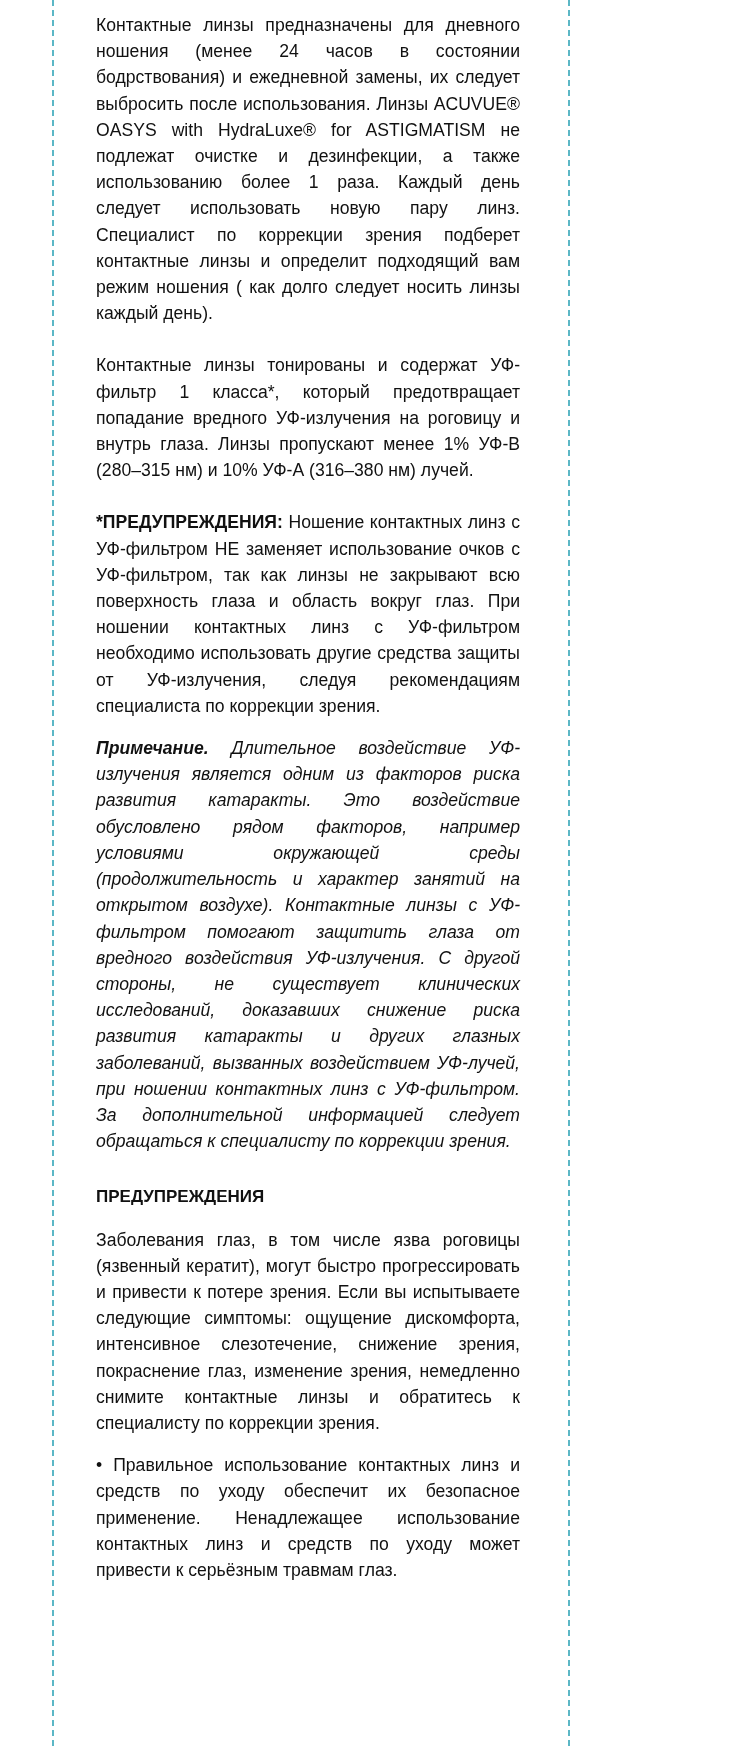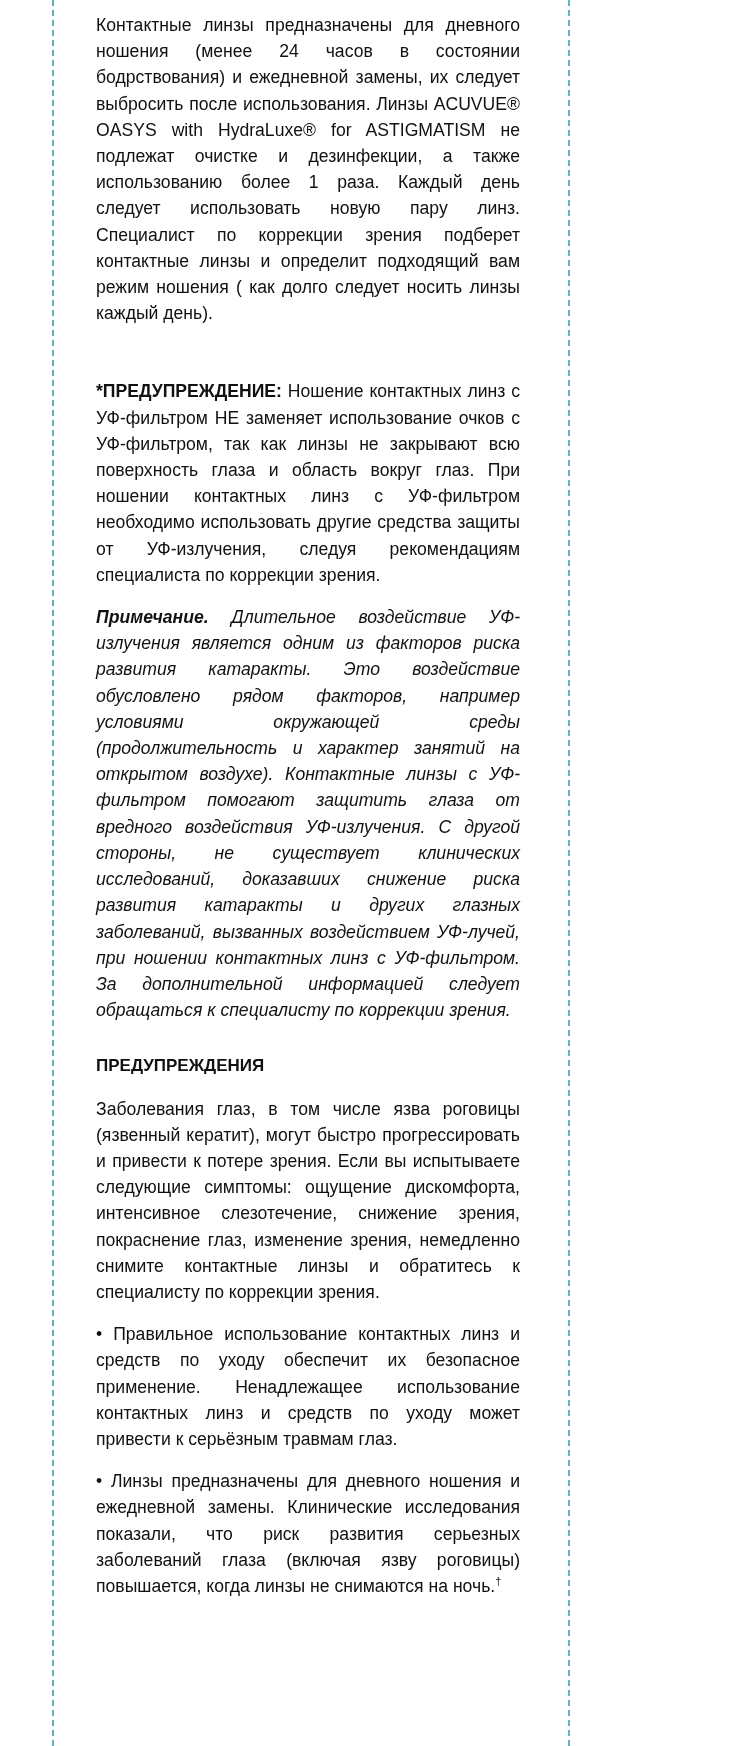--- a/index.html
+++ b/index.html
@@ -77,32 +77,32 @@
 
   <div class="rule left"></div>
   <div class="rule right"></div>
 
   <div class="content">
 
     <p>Контактные линзы предназначены для дневного ношения (менее 24 часов в состоянии бодрствования) и ежедневной замены, их следует выбросить после использования. Линзы ACUVUE® OASYS with HydraLuxe® for ASTIGMATISM не подлежат очистке и дезинфекции, а также использованию более 1 раза. Каждый день следует использовать новую пару линз. Специалист по коррекции зрения подберет контактные линзы и определит подходящий вам режим ношения ( как долго следует носить линзы каждый день).</p>
 
     <div class="gap-sm"></div>
 
+    <p>Контактные линзы тонированы и содержат УФ-фильтр 1 класса*, который предотвращает попадание вредного УФ-излучения на роговицу и внутрь глаза. Линзы пропускают менее 1% УФ-В (280–315 нм) и 10% УФ-А (316–380 нм) лучей.</p>
 
     <div class="gap-sm"></div>
 
-    <p><span class="bold">*ПРЕДУПРЕЖДЕНИЕ:</span><span> Ношение контактных линз с УФ-фильтром НЕ заменяет использование очков с УФ-фильтром, так как линзы не закрывают всю поверхность глаза и область вокруг глаз. При ношении контактных линз с УФ-фильтром необходимо использовать другие средства защиты от УФ-излучения, следуя рекомендациям специалиста по коррекции зрения.</span></p>
+    <p><span class="bold">*ПРЕДУПРЕЖДЕНИЯ:</span><span> Ношение контактных линз с УФ-фильтром НЕ заменяет использование очков с УФ-фильтром, так как линзы не закрывают всю поверхность глаза и область вокруг глаз. При ношении контактных линз с УФ-фильтром необходимо использовать другие средства защиты от УФ-излучения, следуя рекомендациям специалиста по коррекции зрения.</span></p>
 
     <p class="italic"><span class="bold">Примечание.</span><span> Длительное воздействие УФ-излучения является одним из факторов риска развития катаракты. Это воздействие обусловлено рядом факторов, например условиями окружающей среды (продолжительность и характер занятий на открытом воздухе). Контактные линзы с УФ-фильтром помогают защитить глаза от вредного воздействия УФ-излучения. С другой стороны, не существует клинических исследований, доказавших снижение риска развития катаракты и других глазных заболеваний, вызванных воздействием УФ-лучей, при ношении контактных линз с УФ-фильтром. За дополнительной информацией следует обращаться к специалисту по коррекции зрения.</span></p>
 
     <div class="gap-md"></div>
 
     <p class="heading">ПРЕДУПРЕЖДЕНИЯ</p>
 
     <p>Заболевания глаз, в том числе язва роговицы (язвенный кератит), могут быстро прогрессировать и привести к потере зрения. Если вы испытываете следующие симптомы: ощущение дискомфорта, интенсивное слезотечение, снижение зрения, покраснение глаз, изменение зрения, немедленно снимите контактные линзы и обратитесь к специалисту по коррекции зрения.</p>
 
     <p class="bullet-para"><span>•</span><span> Правильное использование контактных линз и средств по уходу обеспечит их безопасное применение. Ненадлежащее использование контактных линз и средств по уходу может привести к серьёзным травмам глаз.</span></p>
 
-    <p class="bullet-para"><span>•</span><span> Линзы предназначены для дневного ношения и ежедневной замены. Клинические исследования показали, что риск развития серьезных заболеваний глаза (включая язву роговицы) повышается, когда линзы не снимаются на ночь.</span><sup>†</sup></p>
 
 
   </div>
 </div>
 
 </body></html>

